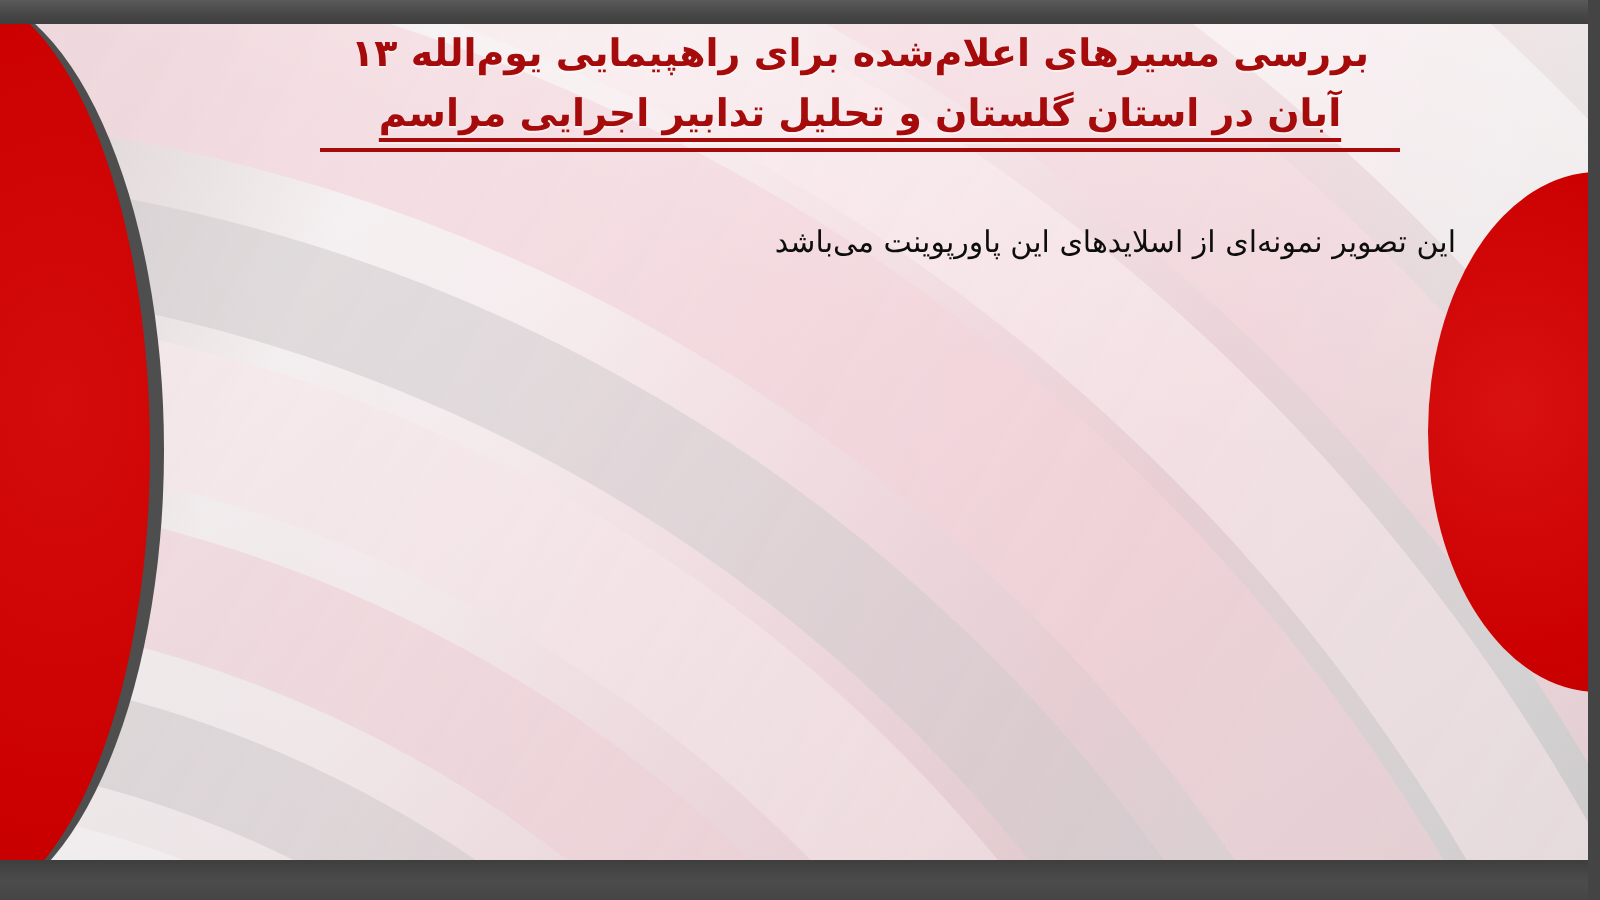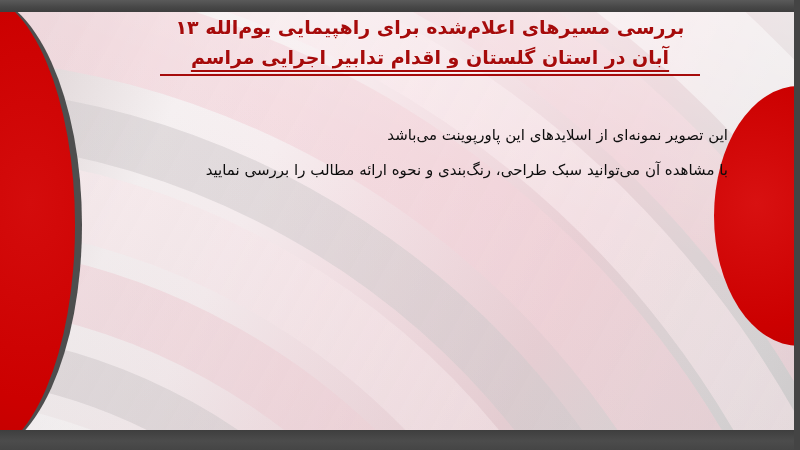--- a/index.html
+++ b/index.html
@@ -98,21 +98,21 @@
   }
   .title-rule{
     margin-top:2px;
     height:2px;
     background:#a60b0b;
     width:540px;
     margin-right:auto;margin-left:auto;
   }
 
   .body-block{
-    position:absolute;right:72px;top:118px;width:640px;
+    position:absolute;right:72px;top:104px;width:640px;
     direction:rtl;text-align:right;
   }
   .body-line{
     color:#0d0d0d;
     font-size:15px;
     line-height:35px;
     white-space:nowrap;
     font-weight:normal;
   }
 </style>
@@ -165,23 +165,22 @@
   <div class="red-right"></div>
 
   <div class="frame-top"></div>
   <div class="frame-bottom"></div>
   <div class="frame-right"></div>
 
   <div class="content">
 
     <div class="title-block">
       <div class="title-line">بررسی مسیرهای اعلام‌شده برای راهپیمایی یوم‌الله ۱۳</div>
-      <div class="title-line second">آبان در استان گلستان و اقدام تدابیر اجرایی مراسم</div>
+      <div class="title-line second">آبان در استان گلستان و تحلیل تدابیر اجرایی مراسم</div>
       <div class="title-rule"></div>
     </div>
 
     <div class="body-block">
       <div class="body-line">این تصویر نمونه‌ای از اسلایدهای این پاورپوینت می‌باشد</div>
-      <div class="body-line">با مشاهده آن می‌توانید سبک طراحی، رنگ‌بندی و نحوه ارائه مطالب را بررسی نمایید</div>
     </div>
 
   </div>
 </div>
 
 </body></html>

